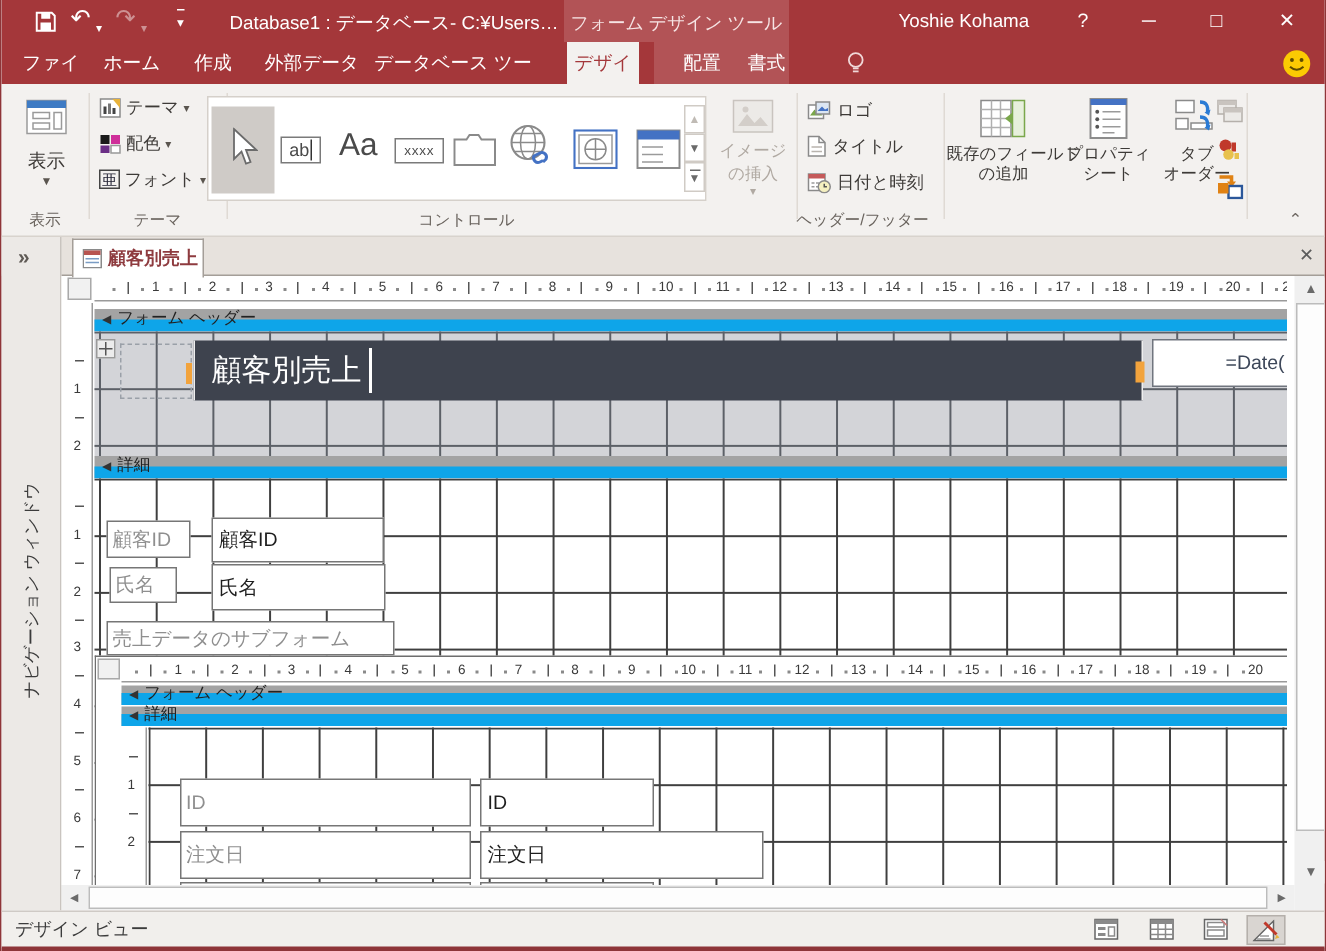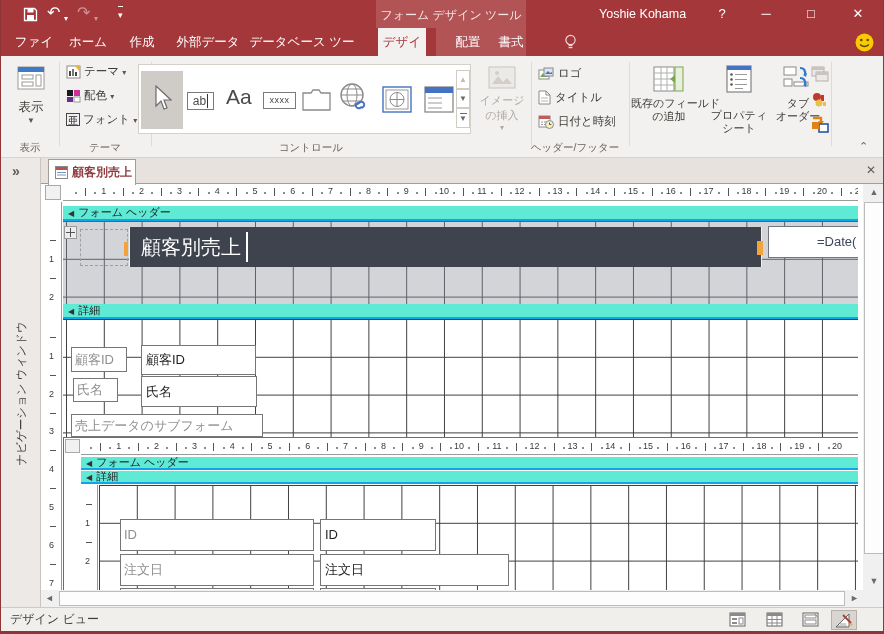--- a/index.html
+++ b/index.html
@@ -38,21 +38,21 @@
   .doctab{left:47px;top:159px;width:88px;height:26px;background:#fff;border:1px solid #a49e98;border-bottom:none;box-sizing:border-box;z-index:3;}
   .doctab .t{color:#8e3b3f;font-weight:700;font-size:12px;line-height:24px;}
   
   #canvas{left:40px;top:184px;width:817px;height:406px;background:#fff;overflow:hidden;}
   .ruler{background:#fff;box-sizing:border-box;}
   .rnum{position:absolute;font-size:9px;color:#3a3a3a;transform:translateX(-50%);top:2px;}
   .rvnum{position:absolute;font-size:9px;color:#3a3a3a;transform:translateY(-50%);left:4px;}
   .rdot{position:absolute;width:2px;height:2px;background:#8a8a8a;top:8px;}
   .rbar{position:absolute;width:1px;height:8px;background:#555;top:4px;}
   .rvdash{position:absolute;width:6px;height:1px;background:#555;left:5px;}
-  .secbar{background:#5eead4;border-bottom:2px solid #0ea5e9;box-sizing:border-box;font-size:11px;color:#222;line-height:13px;}
+  .secbar{background:#a3a3a3;border-bottom:8px solid #0ea5e9;box-sizing:border-box;font-size:11px;color:#222;line-height:13px;}
   .secarrow{display:inline-block;font-size:8px;color:#333;margin:0 4px 0 5px;}
   .grid-h{background-color:#d3d4d8;
      background-image:linear-gradient(to right,#5c6067 1px,transparent 1px),linear-gradient(to bottom,#5c6067 1px,transparent 1px);
      background-size:37.8px 37.8px;background-position:3px 0;}
   .grid-d{background-color:#fff;
      background-image:linear-gradient(to right,#3f3f3f 1px,transparent 1px),linear-gradient(to bottom,#3f3f3f 1px,transparent 1px);
      background-size:37.8px 37.8px;background-position:3px 0;}
   .grid-s{background-position:0 0;}
   .lbl{border:1px solid #767676;background:#fff;color:#8f8f8f;font-size:13px;padding-left:3px;box-sizing:border-box;overflow:hidden;white-space:nowrap;}
   .tbx{border:1px solid #767676;background:#fff;color:#1e1e1e;font-size:13px;padding-left:4px;box-sizing:border-box;overflow:hidden;white-space:nowrap;}
@@ -83,20 +83,21 @@
           <path d="M1.5 1.5h10l2 2v10h-12z" fill="none" stroke="#fff" stroke-width="1.3"></path>
           <rect x="4" y="8" width="7" height="5" fill="#fff"></rect>
           <rect x="4.5" y="1.5" width="6" height="4" fill="#fff"></rect>
         </svg>
   </div>
   <div class="abs qat-glyph" style="left:46px;top:5px;font-size:16px;">↶</div>
   <div class="abs qat-glyph" style="left:63px;top:11px;font-size:8px;">▾</div>
   <div class="abs qat-glyph dim" style="left:76px;top:5px;font-size:16px;">↷</div>
   <div class="abs qat-glyph dim" style="left:93px;top:11px;font-size:8px;">▾</div>
   <div class="abs qat-glyph" style="left:117px;top:6px;font-size:9px;border-top:1px solid #fff;padding-top:1px;">▾</div>
+  <div class="abs title-text" style="left:152px;top:7px;">Database1 : データベース- C:¥Users…</div>
   <div class="abs title-text" style="left:598px;top:7px;">Yoshie Kohama</div>
   <div class="abs winbtn" style="left:706px;top:0;">?</div>
   <div class="abs winbtn" style="left:750px;top:0;">─</div>
   <div class="abs winbtn" style="left:795px;top:0;">□</div>
   <div class="abs winbtn" style="left:842px;top:0;">✕</div>
 </div>
 
 <div class="abs tabrow">
   <div class="abs ctx-bg" style="left:435px;top:0;width:90px;height:28px;"></div>
 </div>
@@ -267,21 +268,21 @@
   <div>
         <svg width="28" height="28" viewBox="0 0 28 28" style="margin:2px auto 0;">
           <rect x="2" y="1" width="24" height="26" fill="#fff" stroke="#8a8a8a" stroke-width="1.3"></rect>
           <rect x="2" y="1" width="24" height="4" fill="#4472c4"></rect>
           <circle cx="6.5" cy="9.5" r="1.3" fill="#555"></circle>
           <circle cx="6.5" cy="14.5" r="1.3" fill="#555"></circle>
           <circle cx="6.5" cy="19.5" r="1.3" fill="#555"></circle>
           <path d="M10 9.5h12M10 14.5h12M10 19.5h12M10 23.5h8" stroke="#9a9a9a"></path>
         </svg>
       </div>
-  <div class="bigbtn-label" style="margin-top:16px;">プロパティ</div>
+  <div class="bigbtn-label" style="margin-top:4px;">プロパティ</div>
   <div class="bigbtn-label">シート</div>
 </div>
 <div class="abs" style="left:770px;top:63px;width:54px;height:76px;text-align:center;">
   <div>
         <svg width="30" height="28" viewBox="0 0 30 28" style="margin:2px auto 0;">
           <rect x="1" y="2" width="12" height="8" fill="#fff" stroke="#8a8a8a"></rect>
           <rect x="1" y="14" width="8" height="7" fill="#fff" stroke="#8a8a8a"></rect>
           <rect x="11" y="17" width="14" height="4" fill="#fff" stroke="#8a8a8a"></rect>
           <path d="M17 3 q6 0 5 7" fill="none" stroke="#2b7bd4" stroke-width="2.2"></path>
           <path d="M20 10 l3 2 1-4z" fill="#2b7bd4"></path>

